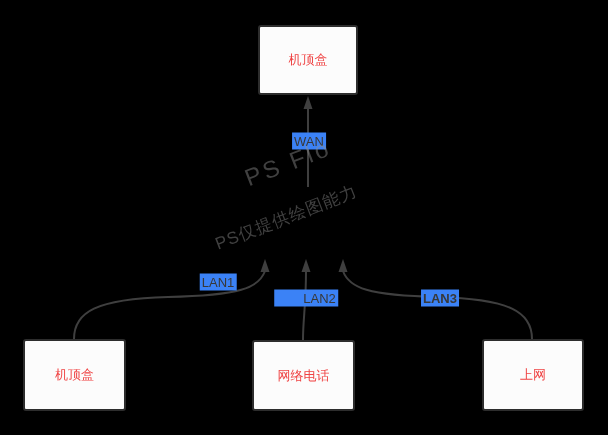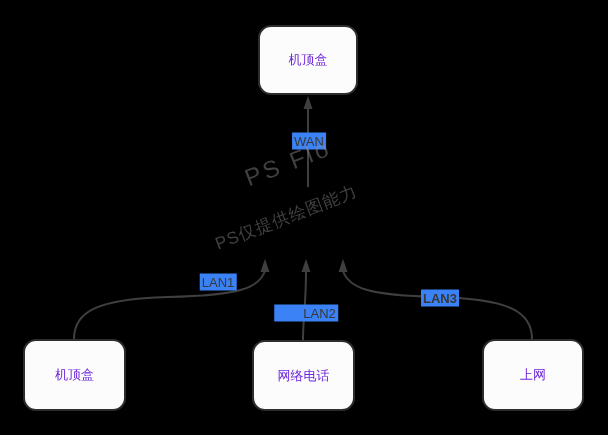--- a/index.html
+++ b/index.html
@@ -3,37 +3,37 @@
 <meta charset="utf-8">
 <style>
   html,body{margin:0;padding:0;background:#000;}
   .canvas{
     position:relative;width:608px;height:435px;background:#000000;
     overflow:hidden;font-family:"Liberation Sans","DejaVu Sans",sans-serif;
   }
   .edges-layer{position:absolute;left:0;top:0;z-index:1;}
   .node{
     position:absolute;z-index:2;box-sizing:border-box;
-    background:#fcfcfc;border:2px solid #2d2d2d;border-radius:13px;
+    background:#fcfcfc;border:2px solid #2d2d2d;border-radius:3px;
     display:flex;align-items:center;justify-content:center;text-align:center;
-    color:#6d28d9;font-size:13px;line-height:1.5;white-space:pre-line;
+    color:#ef4444;font-size:13px;line-height:1.5;white-space:pre-line;
   }
   .node-top      {left:258px;top:25px; width:100px;height:70px;}
   .node-router   {left:257px;top:187px;width:100px;height:71px;}
   .node-stb      {left:23px; top:339px;width:103px;height:72px;}
   .node-voip     {left:252px;top:340px;width:103px;height:71px;}
   .node-internet {left:482px;top:339px;width:102px;height:72px;}
   .chip{
     position:absolute;z-index:3;transform:translate(-50%,-50%);
     background:#3b82f6;color:#383838;font-size:13px;line-height:17px;
     padding:0 2px;white-space:nowrap;
   }
   .chip-wan {left:309px;top:141px;}
   .chip-lan1{left:170px;top:282px;margin-left:48px;}
-  .chip-lan2{left:306px;top:313px;padding-left:29px;}
+  .chip-lan2{left:306px;top:298px;padding-left:29px;}
   .chip-lan3{left:440px;top:298px;font-weight:bold;}
   .watermark{
     position:absolute;z-index:4;pointer-events:none;color:#8f8f8f;opacity:.45;
     transform:rotate(-21deg);transform-origin:left center;white-space:nowrap;
   }
   .wm-1{left:246px;top:165px;font-size:24px;letter-spacing:3px;}
   .wm-2{left:216px;top:233px;font-size:17px;letter-spacing:1px;}
 </style>
 </head>
 <body>

